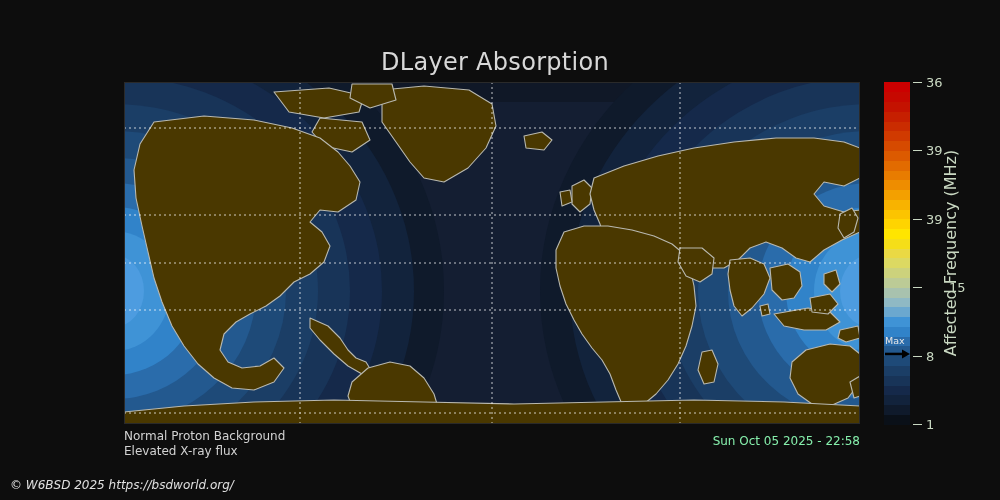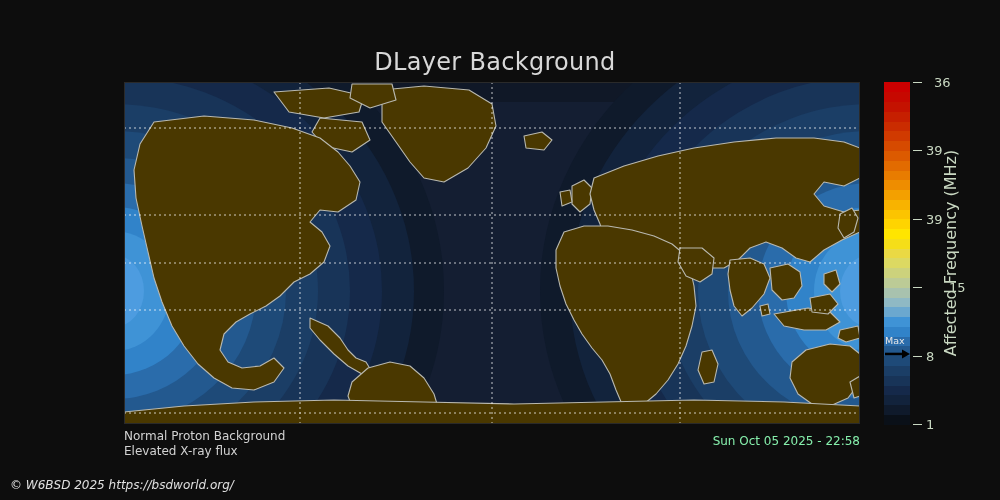--- a/index.html
+++ b/index.html
@@ -125,21 +125,21 @@
     font-size: 12px;
     font-style: italic;
     font-family: "DejaVu Sans", sans-serif;
     white-space: nowrap;
     text-align: center;
   }
 </style>
 </head>
 <body>
 
-<div id="page-title">DLayer Background</div>
+<div id="page-title">DLayer Absorption</div>
 
 <div id="map-panel">
   <svg id="map-svg" viewBox="0 0 736 342" preserveAspectRatio="none">
     <defs>
 
       <radialGradient id="lobeWest" cx="0" cy="0.61" r="1">
         <stop offset="0.00" stop-color="#4d9ce0"></stop>
         <stop offset="0.12" stop-color="#4d9ce0"></stop>
         <stop offset="0.20" stop-color="#3f93d6"></stop>
         <stop offset="0.28" stop-color="#3183c9"></stop>
@@ -337,21 +337,21 @@
     <div class="cb-tick-label" style="top: 342px;">1</div>
     <div class="cb-tick" style="top: 273.6px;"></div>
     <div class="cb-tick-label" style="top: 273.6px;">8</div>
     <div class="cb-tick" style="top: 205.2px;"></div>
     <div class="cb-tick-label" style="top: 205.2px; margin-left: 23px;">15</div>
     <div class="cb-tick" style="top: 136.8px;"></div>
     <div class="cb-tick-label" style="top: 136.8px;">39</div>
     <div class="cb-tick" style="top: 68.4px;"></div>
     <div class="cb-tick-label" style="top: 68.4px;">39</div>
     <div class="cb-tick" style="top: 0px;"></div>
-    <div class="cb-tick-label" style="top: 0px; margin-left: 8px;">36</div>
+    <div class="cb-tick-label" style="top: 0px;">36</div>
   </div>
 <div id="colorbar-axis-label">Affected Frequency (MHz)</div>
 
 <div id="status-block">
   <div>Normal Proton Background</div>
   <div>Elevated X-ray flux</div>
 </div>
 
 <div id="timestamp">Sun Oct 05 2025 - 22:58</div>
 

